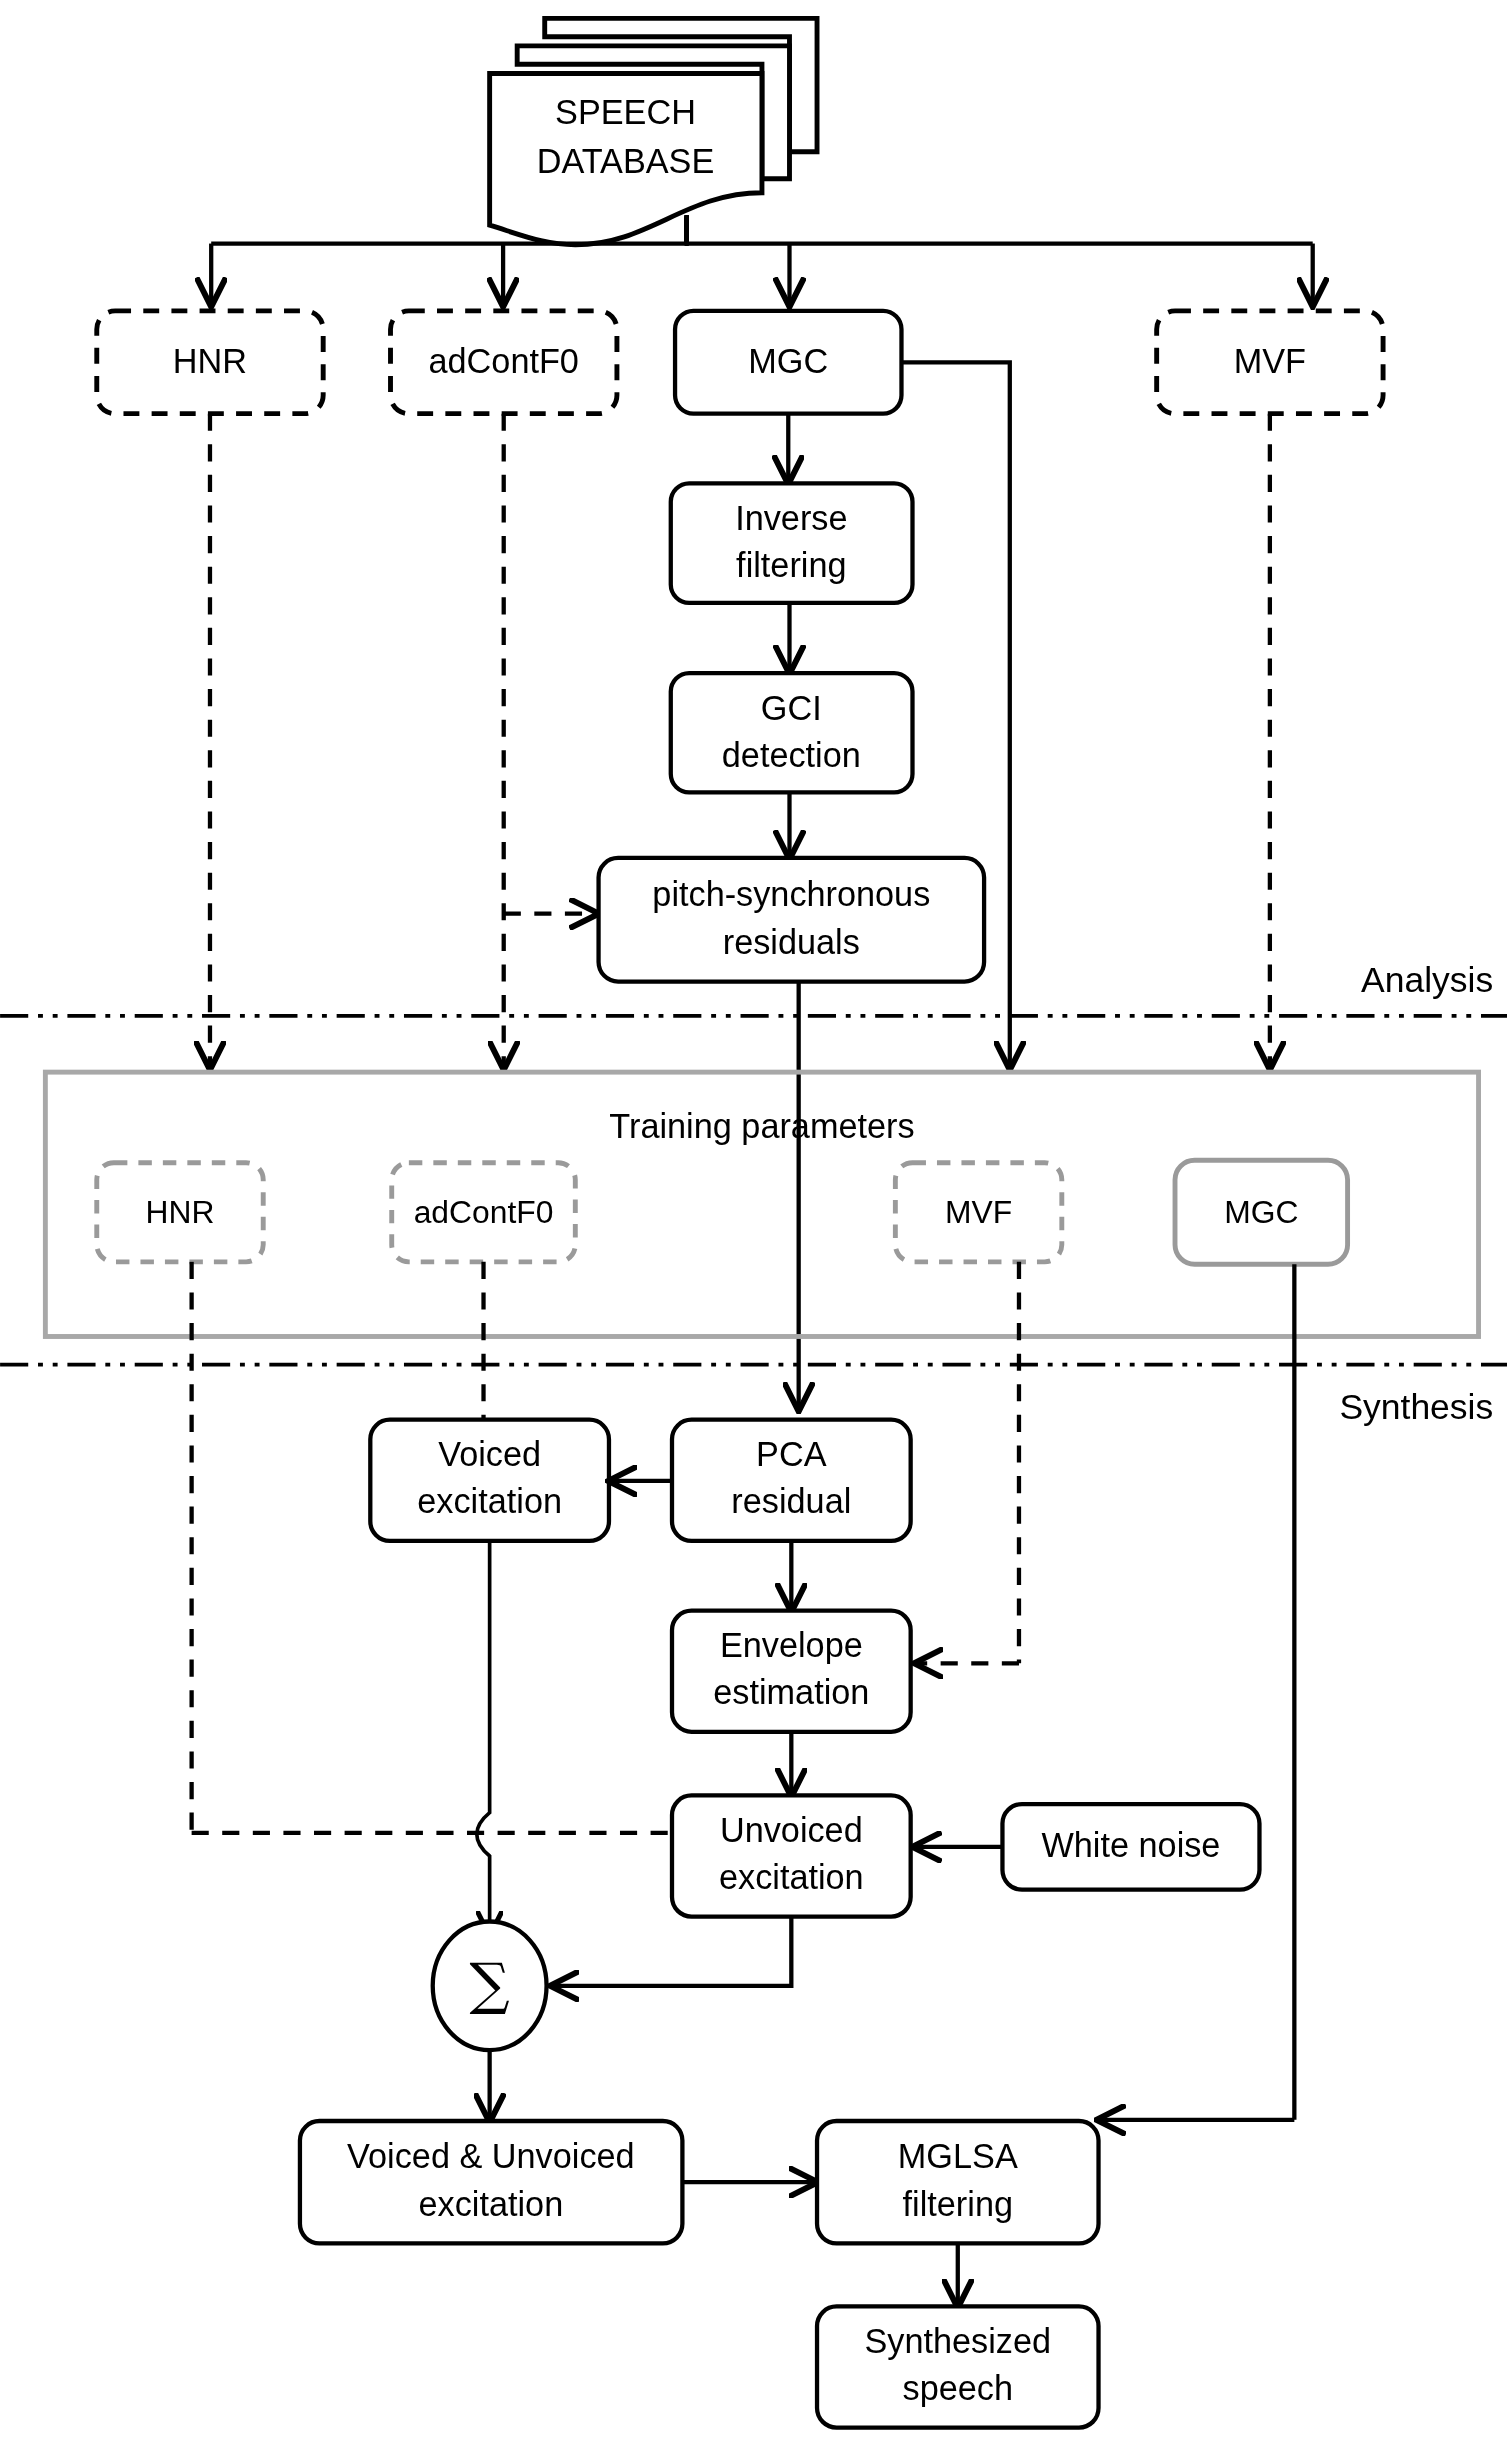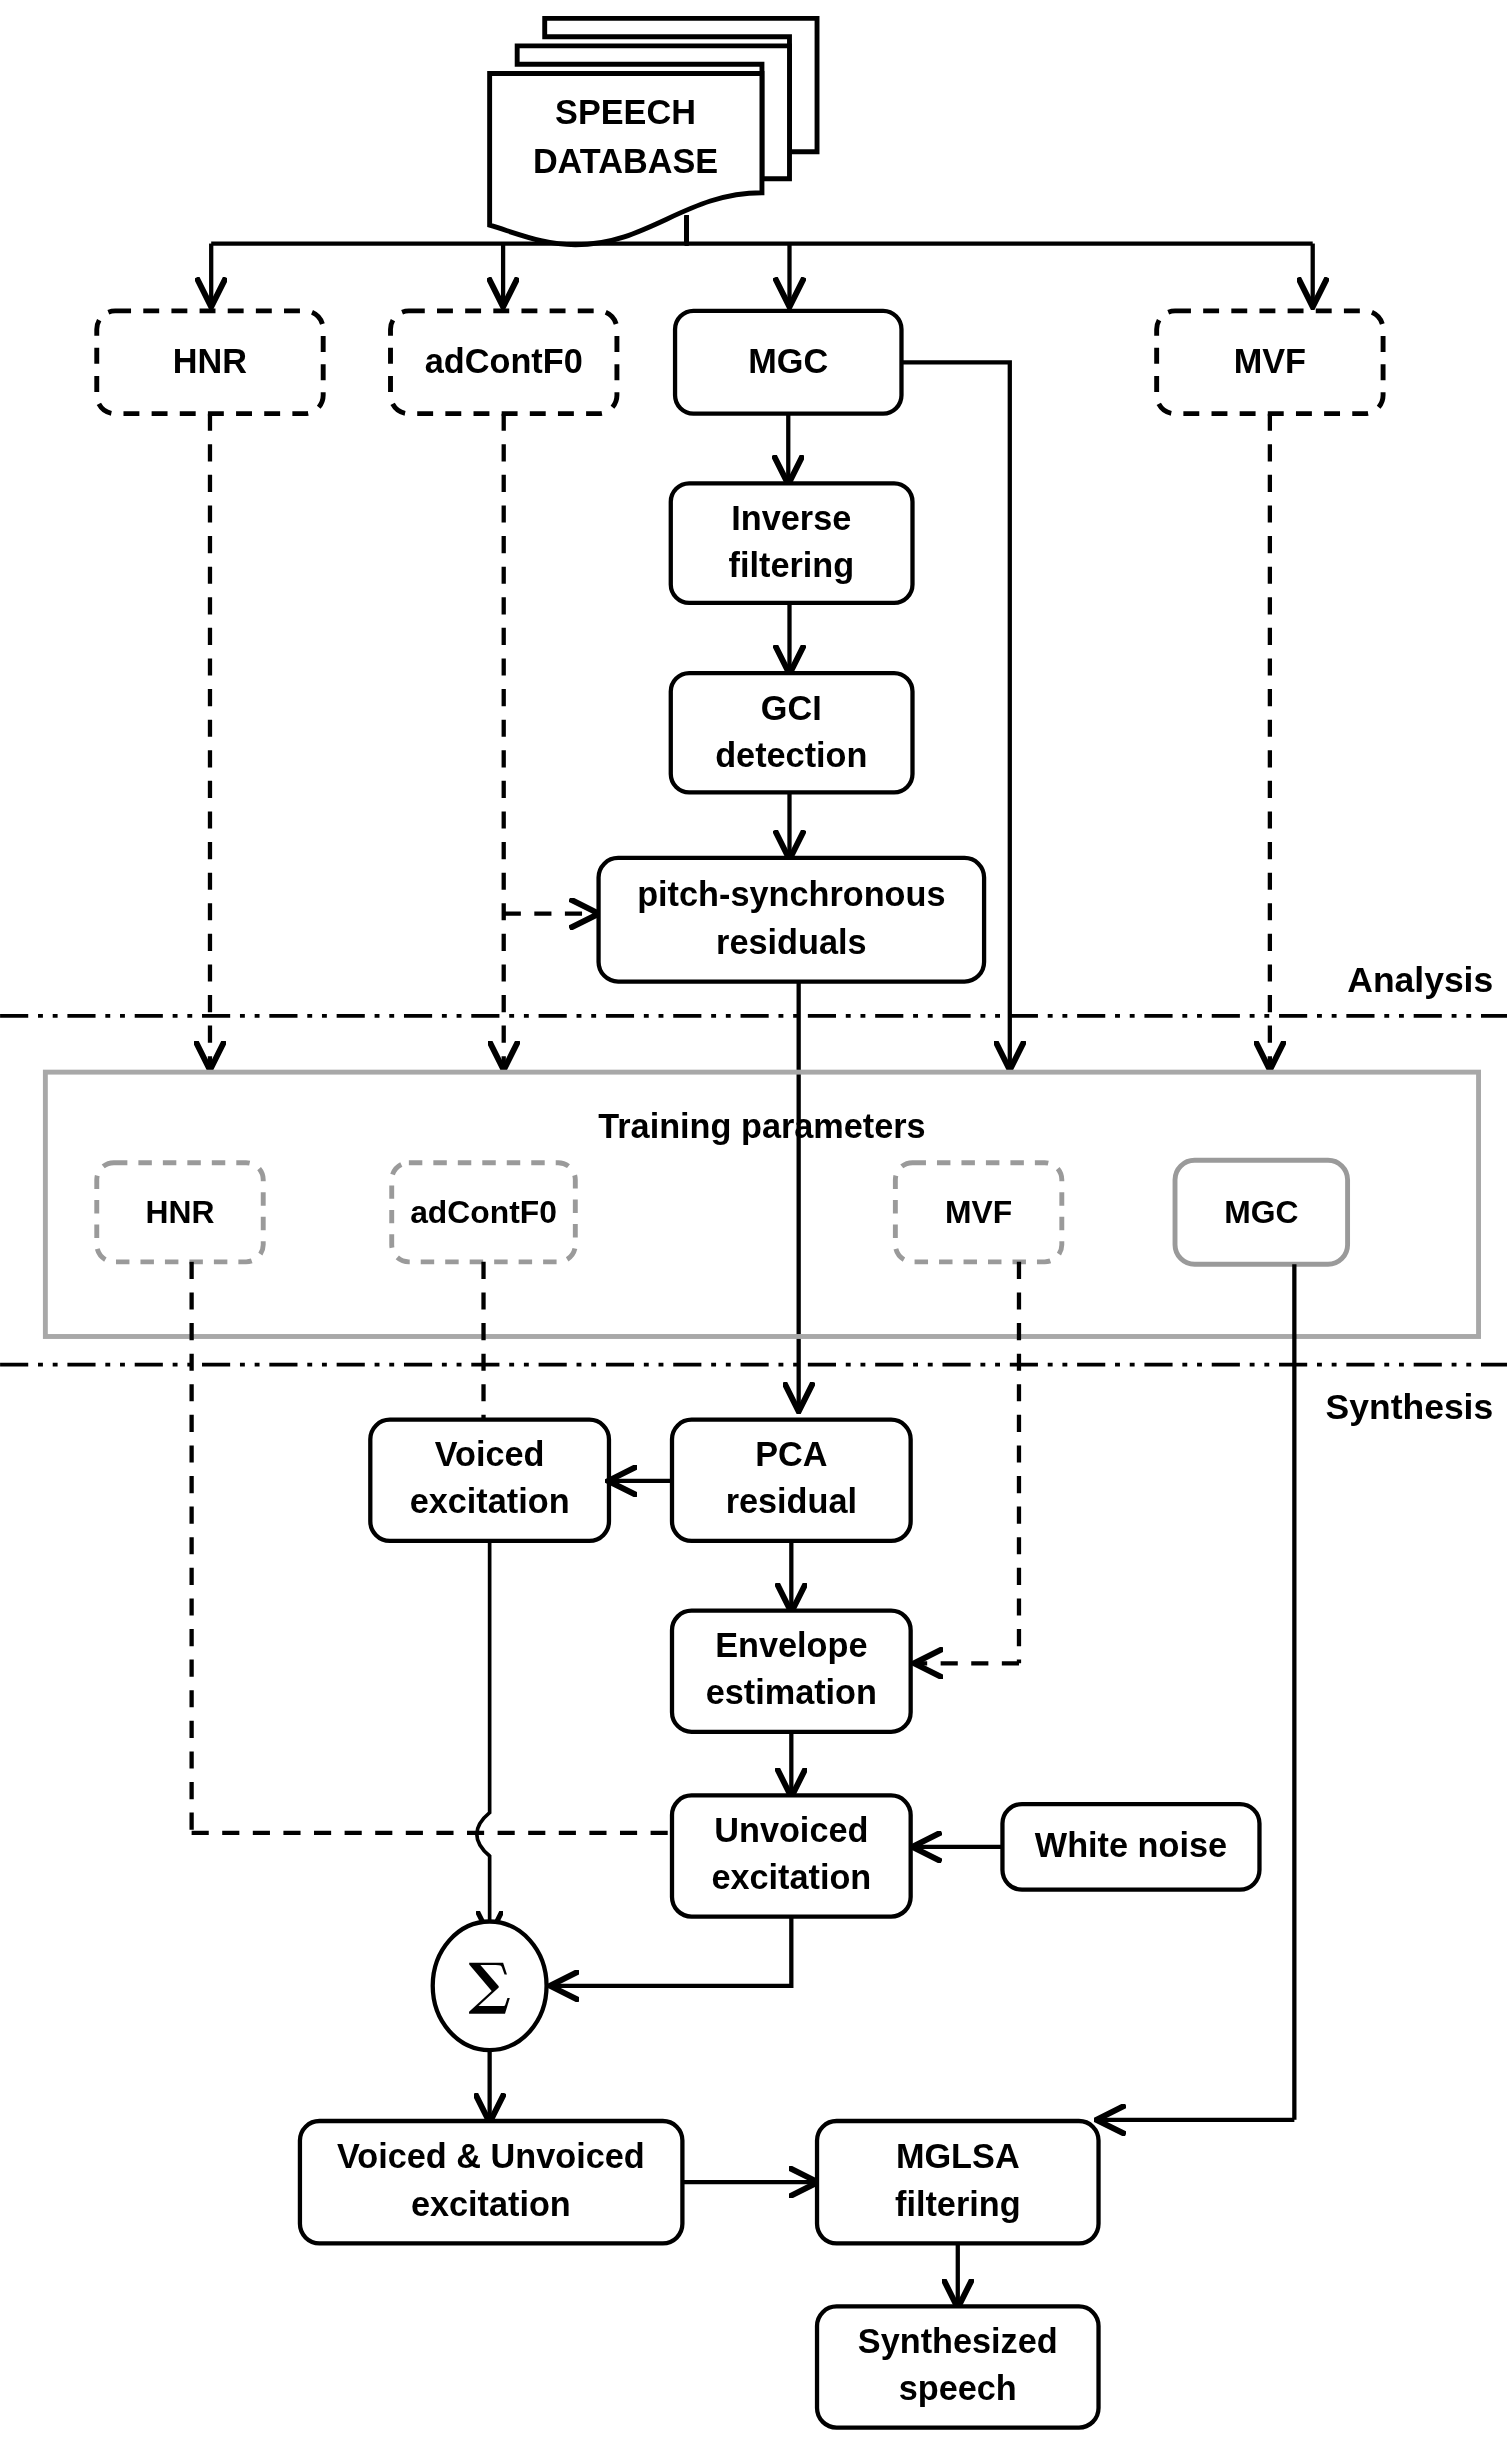--- a/index.html
+++ b/index.html
@@ -1,17 +1,17 @@
 <!DOCTYPE html>
 <html style="font-size:9.8px"><head>
 <meta charset="utf-8">
 <style>
   html,body{margin:0;padding:0;background:#ffffff;}
   body{width:1508px;height:2438px;font-family:"Liberation Sans",sans-serif;}
-  #stage{position:relative;width:1508px;height:2438px;overflow:hidden;background:#fff;font-weight:bold;}
+  #stage{position:relative;width:1508px;height:2438px;overflow:hidden;background:#fff;}
   svg{position:absolute;top:0;left:0;width:1508px;height:2438px;}
   text{font-family:"Liberation Sans",sans-serif;fill:#000;}
   .boxlabel{font-size:56px;text-anchor:middle;dominant-baseline:middle;}
   .sectlabel{font-size:58px;text-anchor:end;dominant-baseline:middle;}
   .trainlabel{font-size:56px;text-anchor:middle;dominant-baseline:middle;}
   .smalllabel{font-size:52px;text-anchor:middle;dominant-baseline:middle;}
   .sigma{font-size:92px;text-anchor:middle;dominant-baseline:middle;font-family:"DejaVu Serif",serif;}
   .solidbox{fill:#ffffff;stroke:#000000;stroke-width:7;}
   .dashbox{fill:#ffffff;stroke:#000000;stroke-width:8;stroke-dasharray:26 20;}
   .graydashbox{fill:#ffffff;stroke:#9a9a9a;stroke-width:8;stroke-dasharray:22 18;}

